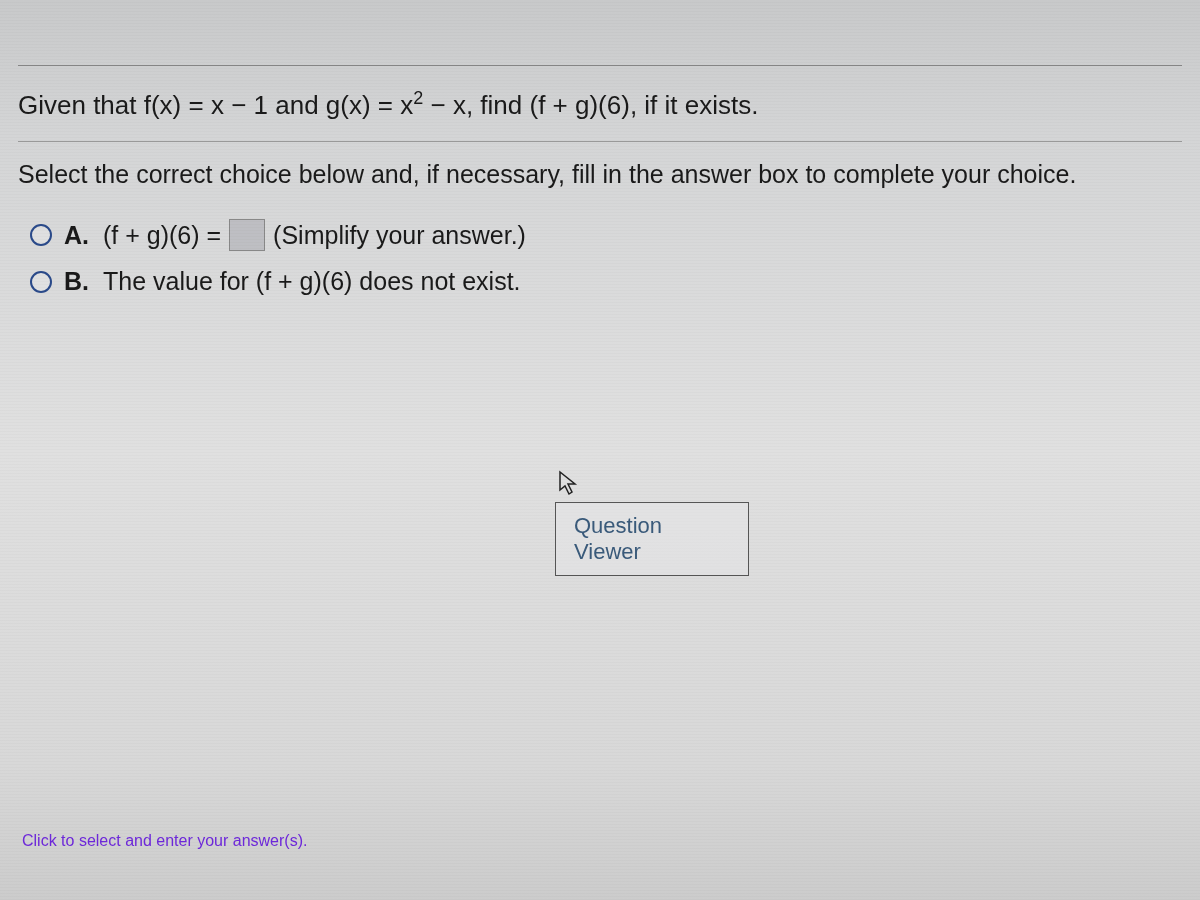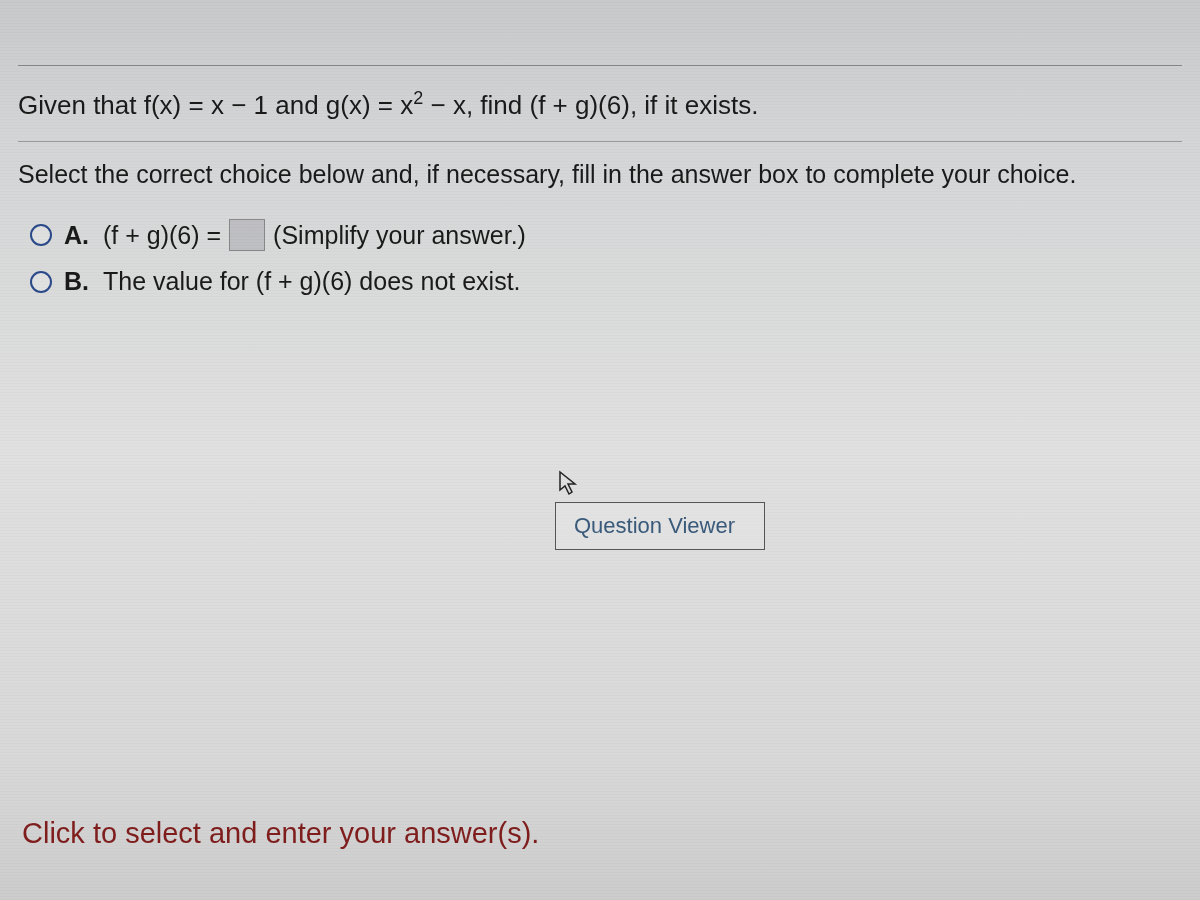--- a/index.html
+++ b/index.html
@@ -92,28 +92,28 @@
     }
     .cursor-icon svg {
       display: block;
     }
     .tooltip-box {
       border: 1px solid #555;
       background: rgba(230,230,232,0.5);
       padding: 10px 18px;
       font-size: 22px;
       color: #3a5a7a;
-      width: 210px;
+      width: 194px;
     }
     .footer-text {
       position: absolute;
       bottom: 50px;
       left: 22px;
-      font-size: 29px;
-      color: #7f1d1d;
+      font-size: 16px;
+      color: #6d28d9;
     }
     .screen-texture {
       position: fixed;
       inset: 0;
       pointer-events: none;
       background: repeating-linear-gradient(0deg, rgba(0,0,0,0.015) 0px, rgba(0,0,0,0.015) 1px, transparent 1px, transparent 3px);
     }
   </style>
 </head>
 <body>

